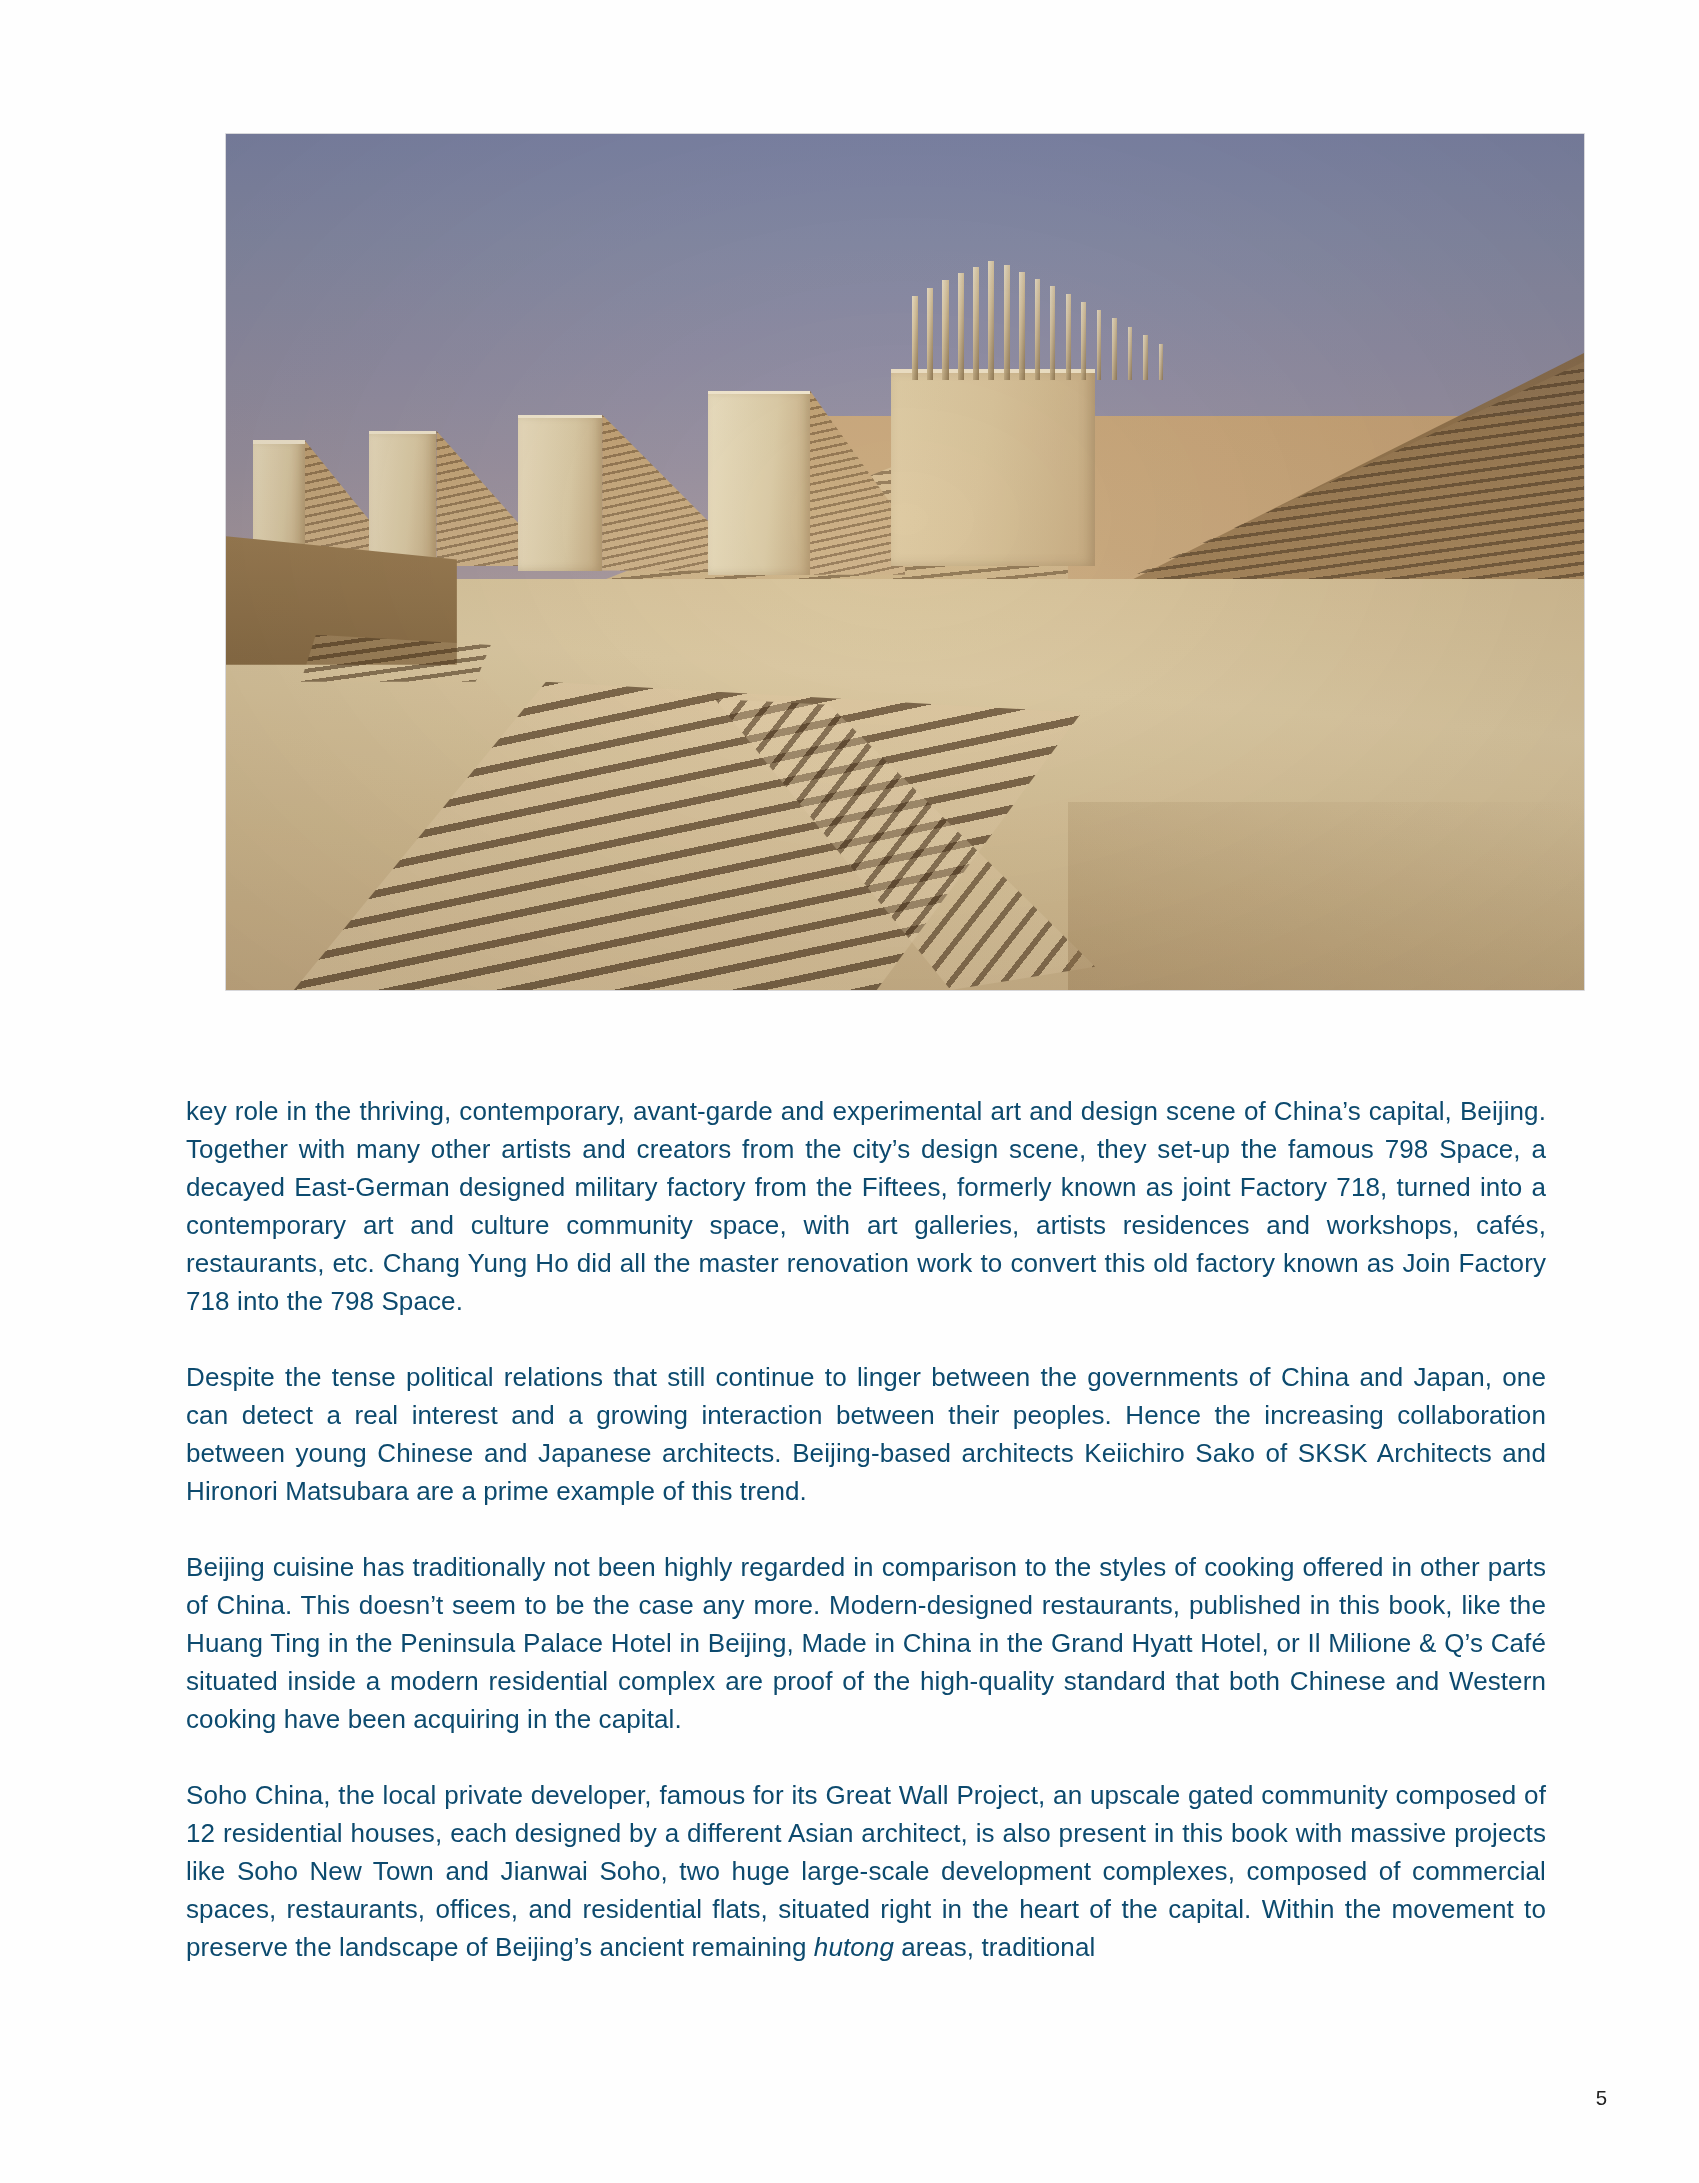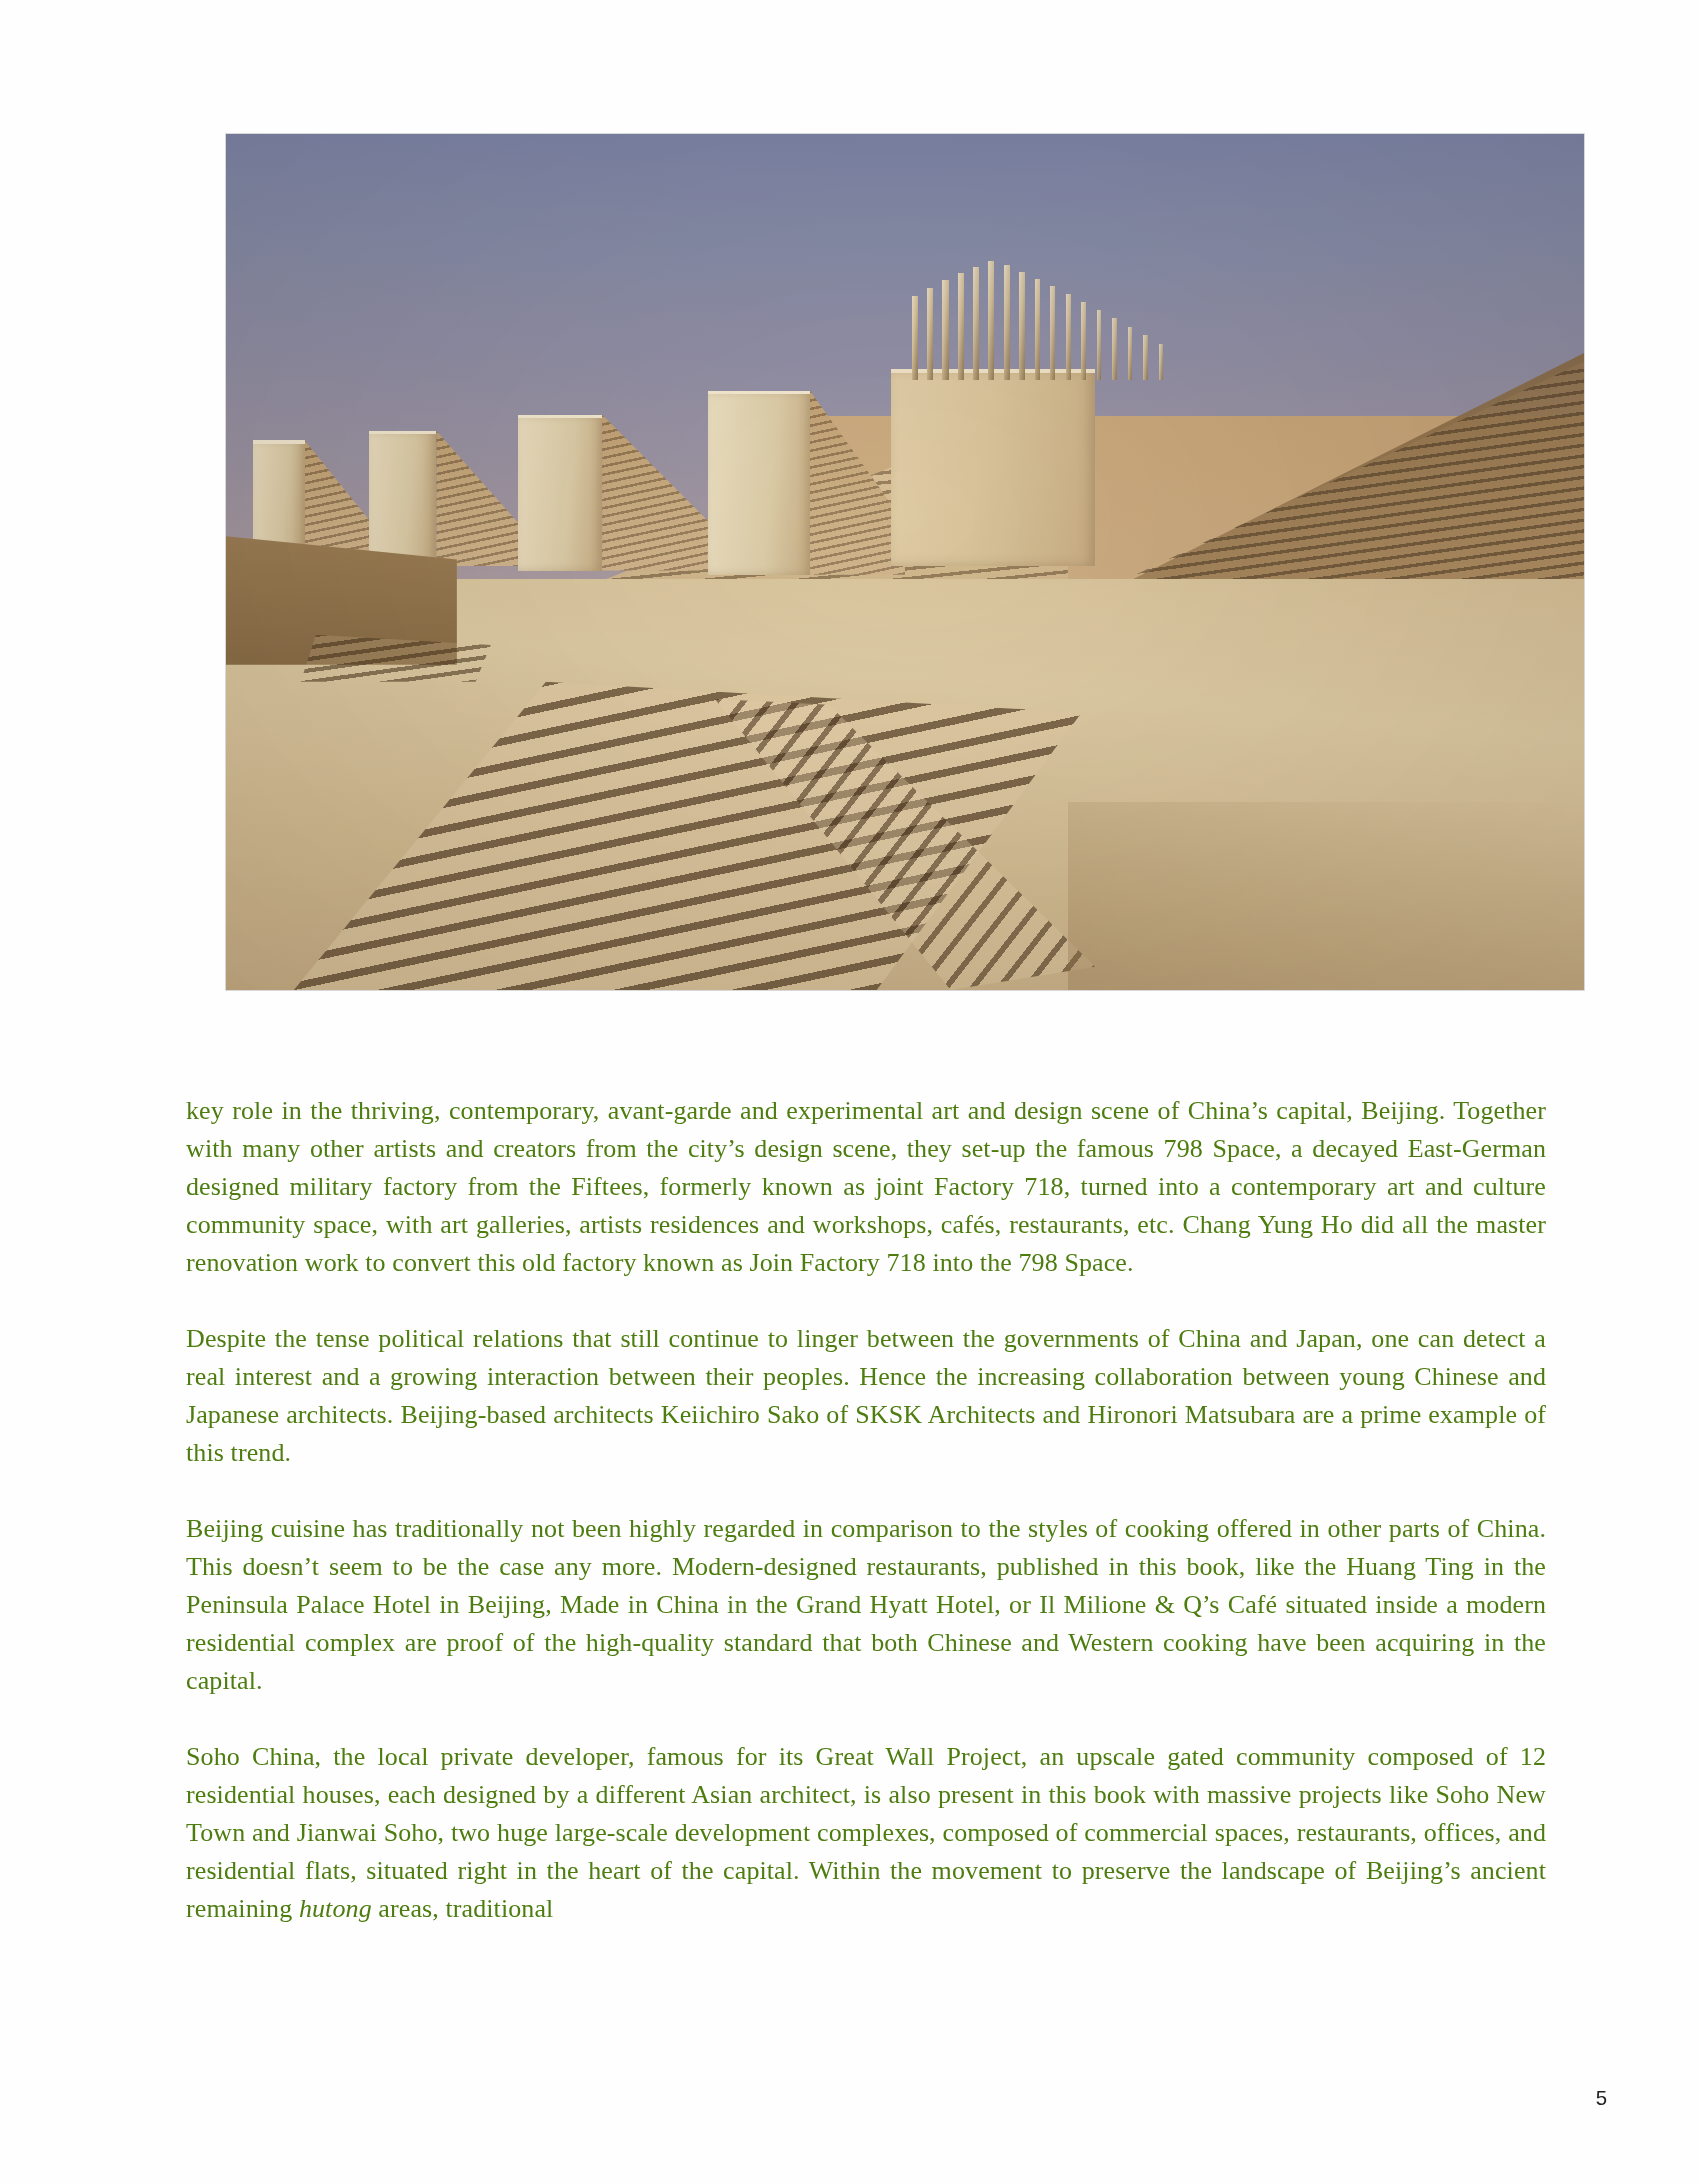--- a/index.html
+++ b/index.html
@@ -283,22 +283,22 @@
     top: 1092px;
     width: 1360px;
   }
   .para {
     margin: 0 0 38px 0;
     font-size: 26px;
     line-height: 38px;
     text-align: justify;
     text-justify: inter-word;
     letter-spacing: 0.1px;
-    color: #4d7c0f;
-    font-family: Liberation Serif, serif;
+    color: #0c4a6e;
+    font-family: Liberation Sans, sans-serif;
   }
   .para:last-of-type { margin-bottom: 0; }
   .para i { font-style: italic; }
 
   
   .folio {
     position: absolute;
     right: 93px;
     top: 2088px;
     font-size: 20.4px;

